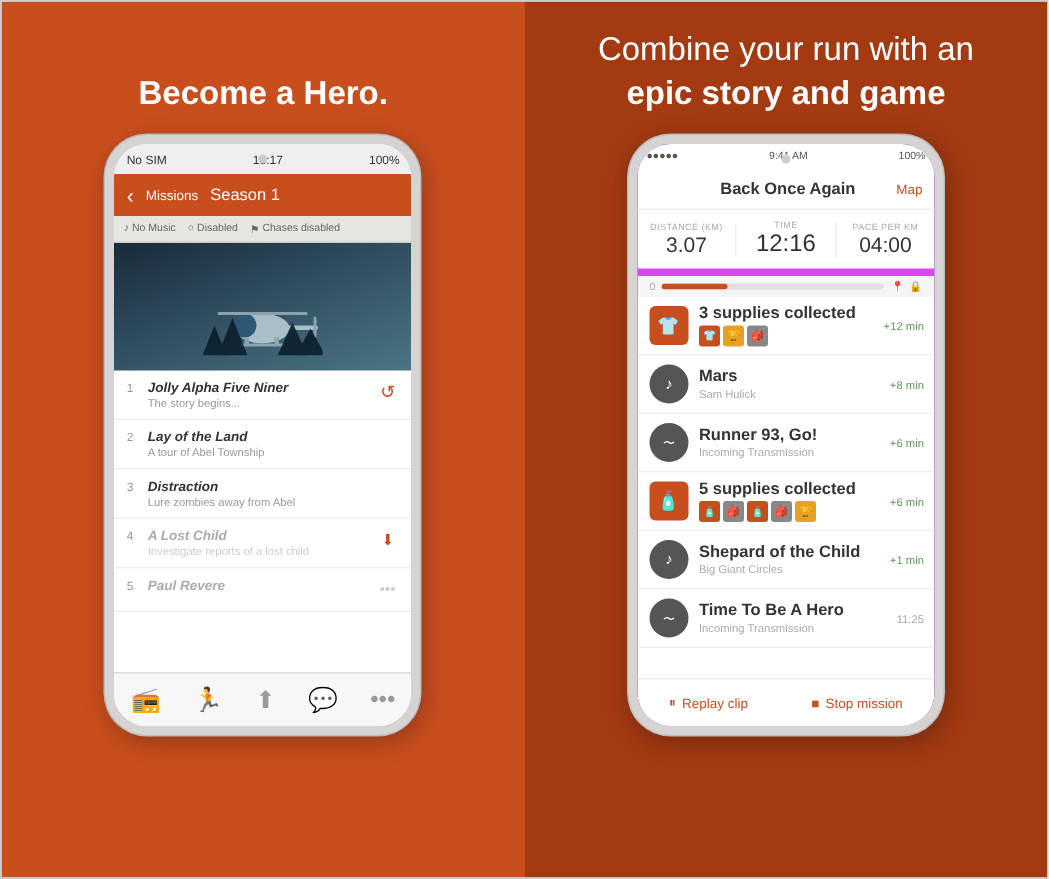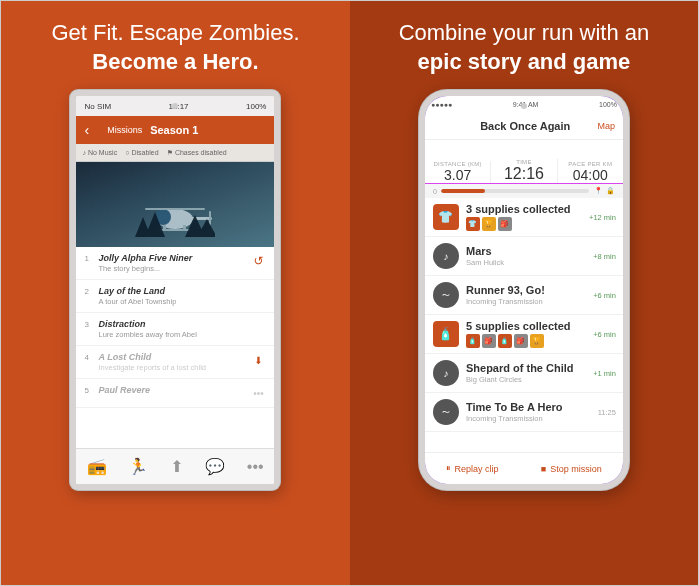--- a/index.html
+++ b/index.html
@@ -31,21 +31,21 @@
       line-height: 1.3;
       margin-bottom: 14px;
     }
     .left-headline strong {
       font-weight: 700;
     }
 
     
     .phone {
       background: #f0eeee;
-      border-radius: 8px;
+      border-radius: 28px;
       width: 210px;
       height: 400px;
       border: 6px solid #d8d3d3;
       box-shadow: 0 0 0 1px #bbb, 2px 4px 16px rgba(0,0,0,0.3);
       display: flex;
       flex-direction: column;
       overflow: hidden;
       position: relative;
     }
 
@@ -86,26 +86,26 @@
       display: flex;
       align-items: center;
       padding: 0 8px;
       flex-shrink: 0;
     }
     .nav-back {
       color: white;
       font-size: 9px;
       display: flex;
       align-items: center;
-      gap: 18px;
+      gap: 8px;
     }
     .nav-title {
       color: white;
       font-size: 11px;
-      font-weight: 700;
+      font-weight: 400;
       margin-left: 8px;
     }
 
     
     .sub-toolbar {
       background: #e8e4e0;
       height: 18px;
       display: flex;
       align-items: center;
       padding: 0 6px;
@@ -264,22 +264,22 @@
     .nav-map-right {
       font-size: 9px;
       color: #c94e1e;
     }
 
     
     .stats-row {
       background: white;
       height: 44px;
       display: flex;
-      align-items: flex-end;
-      border-bottom: 1px solid #d946ef;
+      align-items: center;
+      border-bottom: 5px solid #d946ef;
       flex-shrink: 0;
     }
     .stat-cell {
       flex: 1;
       display: flex;
       flex-direction: column;
       align-items: center;
       justify-content: center;
       border-right: 1px solid #eee;
     }
@@ -441,21 +441,21 @@
     .chevron-left::before { content: '‹'; font-size: 14px; }
     .refresh-icon { color: #c94e1e; font-size: 12px; }
     .download-icon { color: #c94e1e; font-size: 10px; }
 
   </style>
 </head>
 <body>
 
 <div class="left-panel">
   <div class="left-headline">
-    <span>Get Fit. Escape Zombies.</span><br>
+    <br>
     <strong>Become a Hero.</strong>
   </div>
 
   <div class="phone">
     <div class="phone-camera"></div>
 
     <div class="phone-top-bar">
       <span>No SIM</span>
       <span>18:17</span>
       <span>100%</span>

